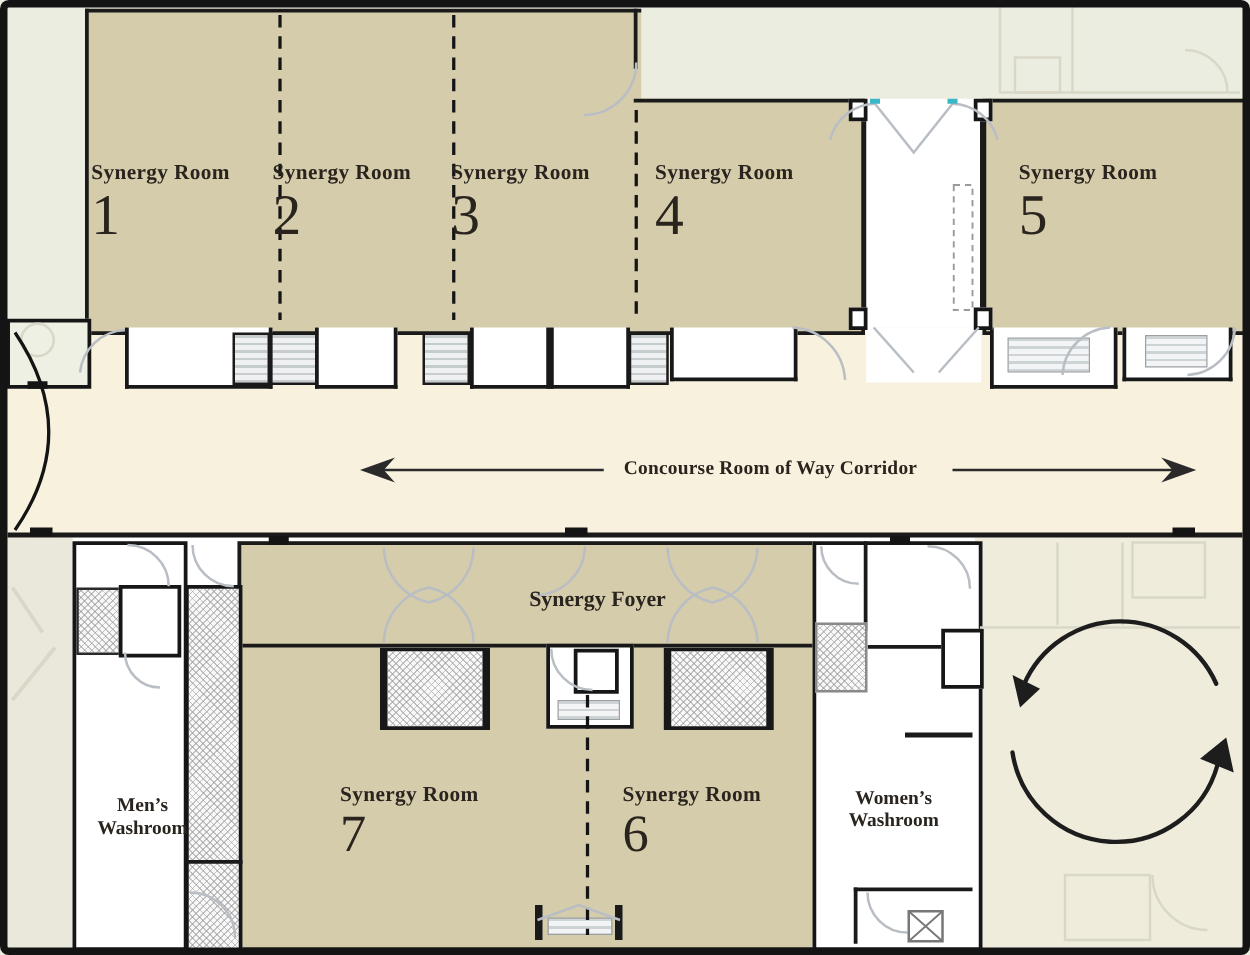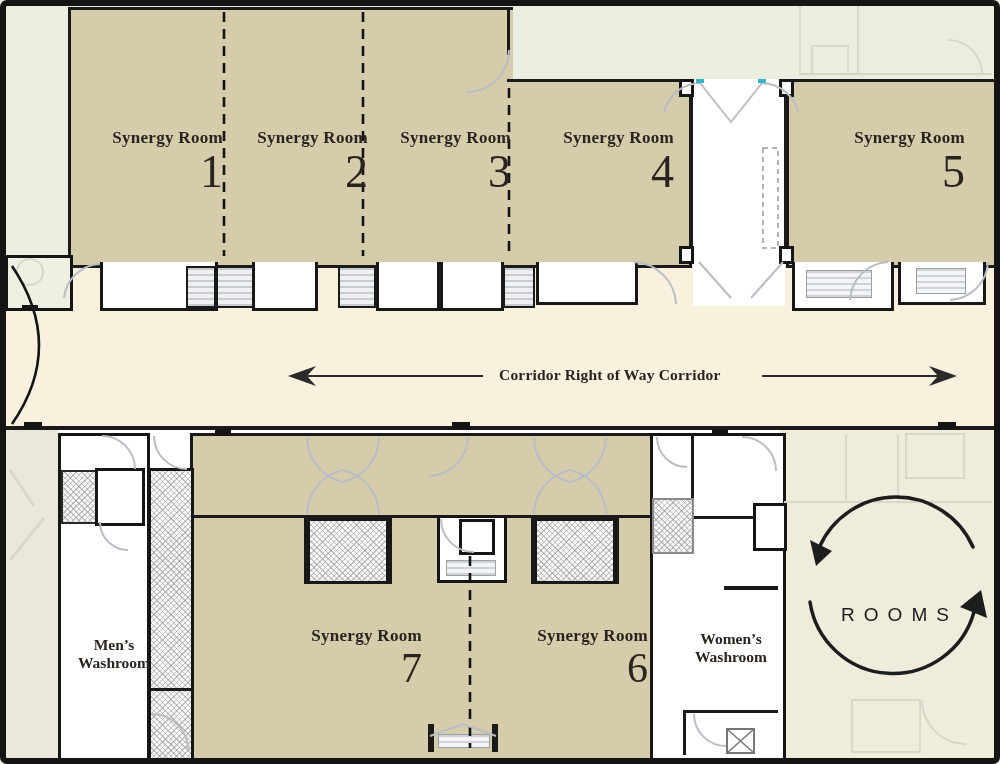--- a/index.html
+++ b/index.html
@@ -14,21 +14,21 @@
   .alcove{position:absolute;top:262px;background:#ffffff;border:3px solid #181818;border-top:none;z-index:15;}
   .louver{position:absolute;border:2px solid #1a1a1a;z-index:16;
           background:repeating-linear-gradient(180deg,#c6cbce 0 2px,#eef0f1 2px 6px);}
   .louver2{position:absolute;border:1px solid #9aa0a4;z-index:16;
           background:repeating-linear-gradient(180deg,#ced3d6 0 2px,#f3f4f5 2px 6px);}
   .jamb{position:absolute;width:9px;height:12px;background:#fff;border:3px solid #161616;z-index:18;}
   .xhatch{background-color:#f8f8f8;
           background-image:repeating-linear-gradient(45deg,rgba(150,150,150,.55) 0 1px,transparent 1px 4px),
                            repeating-linear-gradient(-45deg,rgba(150,150,150,.55) 0 1px,transparent 1px 4px);}
   .whitebox{position:absolute;background:#fff;border:3px solid #161616;z-index:15;}
-  .roomlabel{position:absolute;width:150px;text-align:right;z-index:30;}
+  .roomlabel{position:absolute;width:150px;text-align:left;z-index:30;}
   .roomlabel .nm{font-size:17px;font-weight:600;letter-spacing:.3px;}
   .roomlabel .no{font-size:46px;line-height:1.05;font-weight:500;}
   .roomlabel.small .no{font-size:42px;}
   .wslabel{position:absolute;width:124px;text-align:center;font-size:15.5px;font-weight:600;line-height:1.18;z-index:30;}
   .corridorlabel{position:absolute;font-size:15.5px;font-weight:700;z-index:30;letter-spacing:.2px;}
   .foyerlabel{position:absolute;width:250px;text-align:center;font-size:17.5px;font-weight:600;z-index:30;}
   .logotext1{position:absolute;left:793px;width:204px;top:566px;text-align:center;z-index:30;
              font-family:"Liberation Sans","DejaVu Sans",sans-serif;font-size:27px;font-weight:500;
              letter-spacing:8px;text-indent:8px;color:#1b1b1b;}
   .logotext2{position:absolute;left:793px;width:204px;top:604px;text-align:center;z-index:30;
@@ -90,40 +90,41 @@
   <div class="whitebox" style="left:95px;top:468px;width:44px;height:52px;border-width:3px;z-index:16;"></div>
   <div class="wslabel" style="left:52px;top:636px;">
     <span>Men’s</span><br>
     <span>Washroom</span>
   </div>
 
   <div class="abs xhatch" style="left:148px;top:468px;width:40px;height:294px;border:3px solid #161616;z-index:15;"></div>
   <div class="wall" style="left:148px;top:688px;width:46px;height:3px;z-index:17;"></div>
 
   <div class="roomblock" style="left:190px;top:433px;width:458px;height:85px;border:3px solid #1a1a1a;"></div>
+  <div class="foyerlabel" style="left:353px;top:469px;">Synergy Foyer</div>
 
   <div class="roomblock" style="left:190px;top:515px;width:458px;height:240px;border:3px solid #1a1a1a;"></div>
   <div class="abs xhatch" style="left:304px;top:518px;width:76px;height:60px;border:3px solid #181818;border-left-width:6px;border-right-width:6px;z-index:16;"></div>
   <div class="abs xhatch" style="left:531px;top:518px;width:76px;height:60px;border:3px solid #181818;border-left-width:6px;border-right-width:6px;z-index:16;"></div>
   <div class="whitebox" style="left:437px;top:515px;width:64px;height:62px;z-index:16;"></div>
   <div class="whitebox" style="left:459px;top:519px;width:30px;height:30px;z-index:17;"></div>
   <div class="louver2" style="left:446px;top:560px;width:48px;height:14px;z-index:17;"></div>
   <div class="wall" style="left:428px;top:724px;width:6px;height:28px;z-index:16;"></div>
   <div class="wall" style="left:492px;top:724px;width:6px;height:28px;z-index:16;"></div>
   <div class="louver2" style="left:438px;top:734px;width:50px;height:12px;z-index:16;"></div>
 
   <div class="whitebox" style="left:650px;top:433px;width:130px;height:322px;"></div>
   <div class="wall" style="left:691px;top:433px;width:3px;height:72px;z-index:16;"></div>
   <div class="wall" style="left:694px;top:516px;width:62px;height:3px;z-index:16;"></div>
   <div class="whitebox" style="left:753px;top:503px;width:28px;height:42px;z-index:16;"></div>
   <div class="abs xhatch" style="left:652px;top:498px;width:38px;height:52px;border:2px solid #8a8a8a;z-index:16;"></div>
   <div class="wall" style="left:724px;top:586px;width:54px;height:4px;z-index:16;"></div>
   <div class="wall" style="left:683px;top:710px;width:95px;height:3px;z-index:16;"></div>
   <div class="wall" style="left:683px;top:710px;width:3px;height:45px;z-index:16;"></div>
-  <div class="wslabel" style="left:653px;top:630px;padding-left:16px;">
+  <div class="wslabel" style="left:653px;top:630px;">
     <span>Women’s</span><br>
     <span>Washroom</span>
   </div>
 
   <div class="roomlabel" style="left:73px;top:128px;">
     <div class="nm">Synergy Room</div>
     <div class="no">1</div>
   </div>
   <div class="roomlabel" style="left:218px;top:128px;">
     <div class="nm">Synergy Room</div>
@@ -143,23 +144,22 @@
   </div>
   <div class="roomlabel small" style="left:272px;top:626px;">
     <div class="nm">Synergy Room</div>
     <div class="no">7</div>
   </div>
   <div class="roomlabel small" style="left:498px;top:626px;">
     <div class="nm">Synergy Room</div>
     <div class="no">6</div>
   </div>
 
-  <div class="corridorlabel" style="left:499px;top:366px;">Corridor Right of Way Corridor</div>
-
-  <div class="logotext2">ROOMS</div>
+  <div class="corridorlabel" style="left:499px;top:366px;">Concourse Room of Way Corridor</div>
+
 
   <svg class="overlay" width="1000" height="764" viewBox="0 0 1000 764">
 
     <g stroke="#d9d7c7" stroke-width="2" fill="none">
       <rect x="800" y="2" width="58" height="72"></rect>
       <rect x="812" y="46" width="36" height="28"></rect>
       <line x1="858" y1="74" x2="992" y2="74"></line>
       <path d="M948 40 A34 34 0 0 1 982 74"></path>
       <circle cx="30" cy="272" r="13"></circle>
       <path d="M10 560 L44 518 M10 470 L34 506" stroke-width="3"></path>

